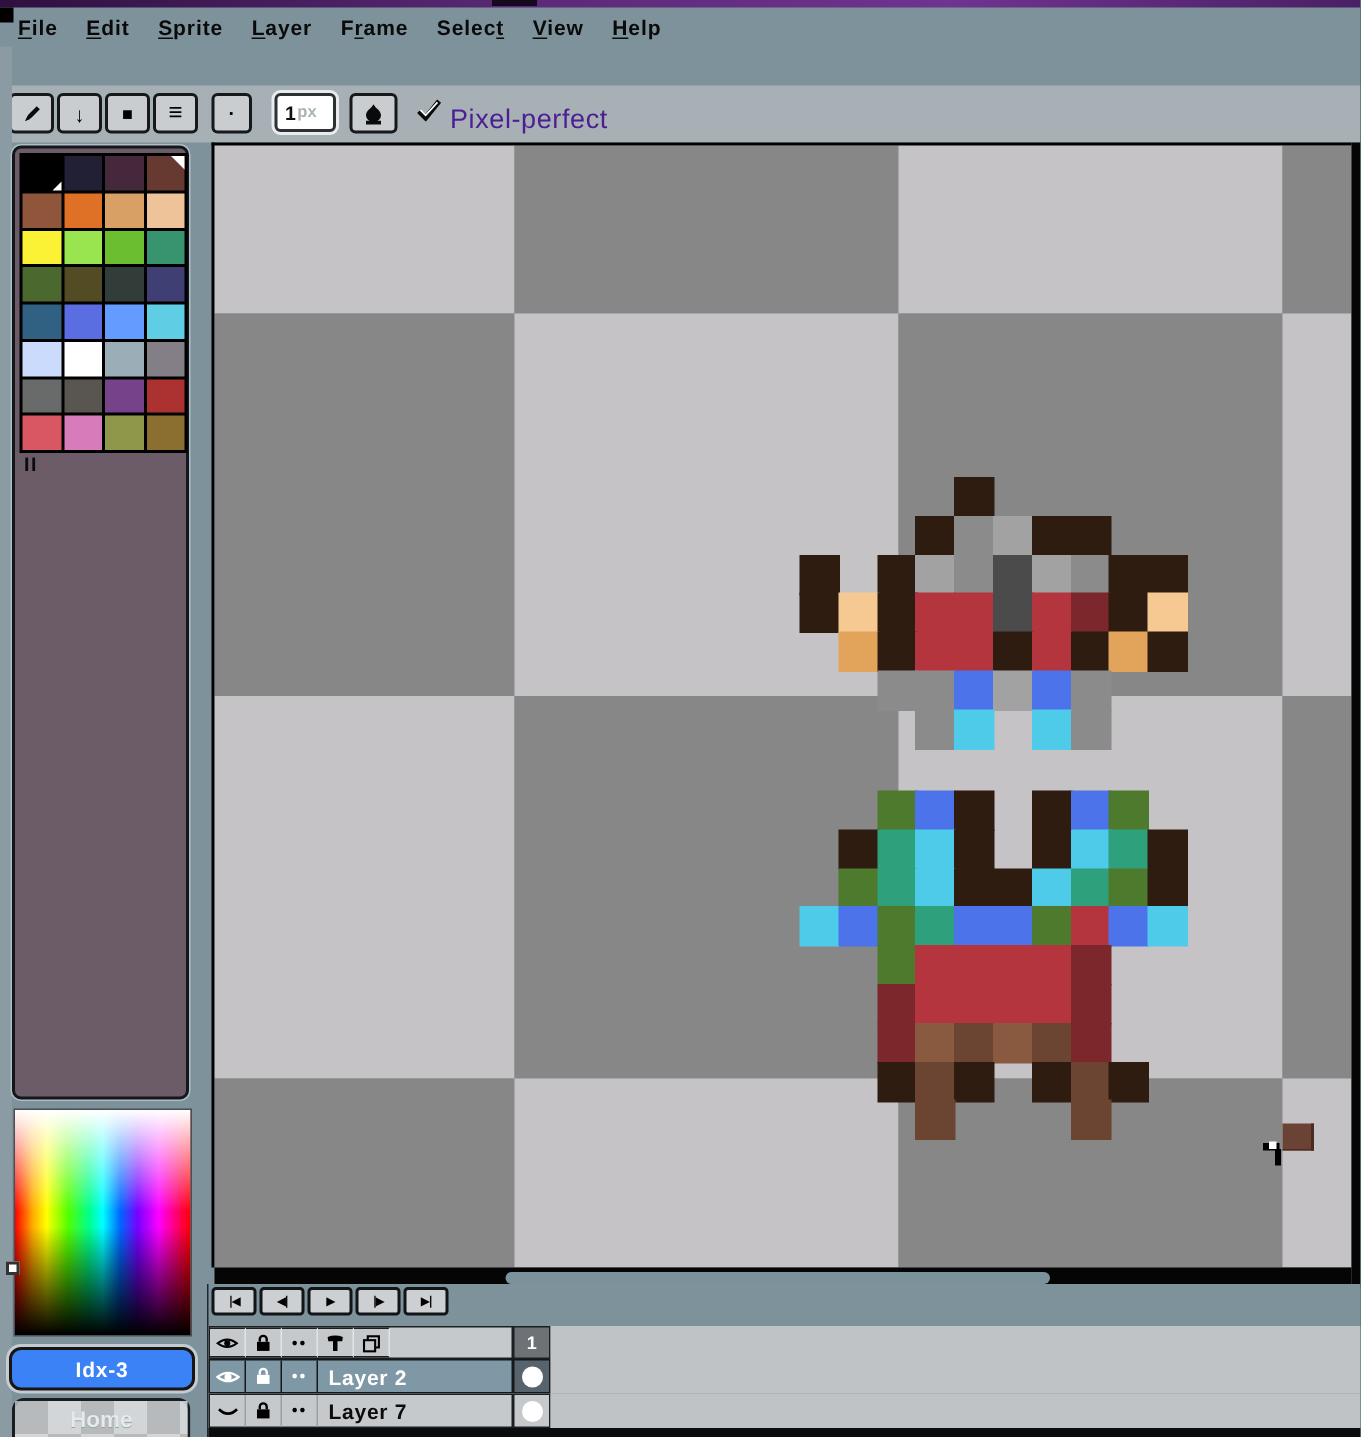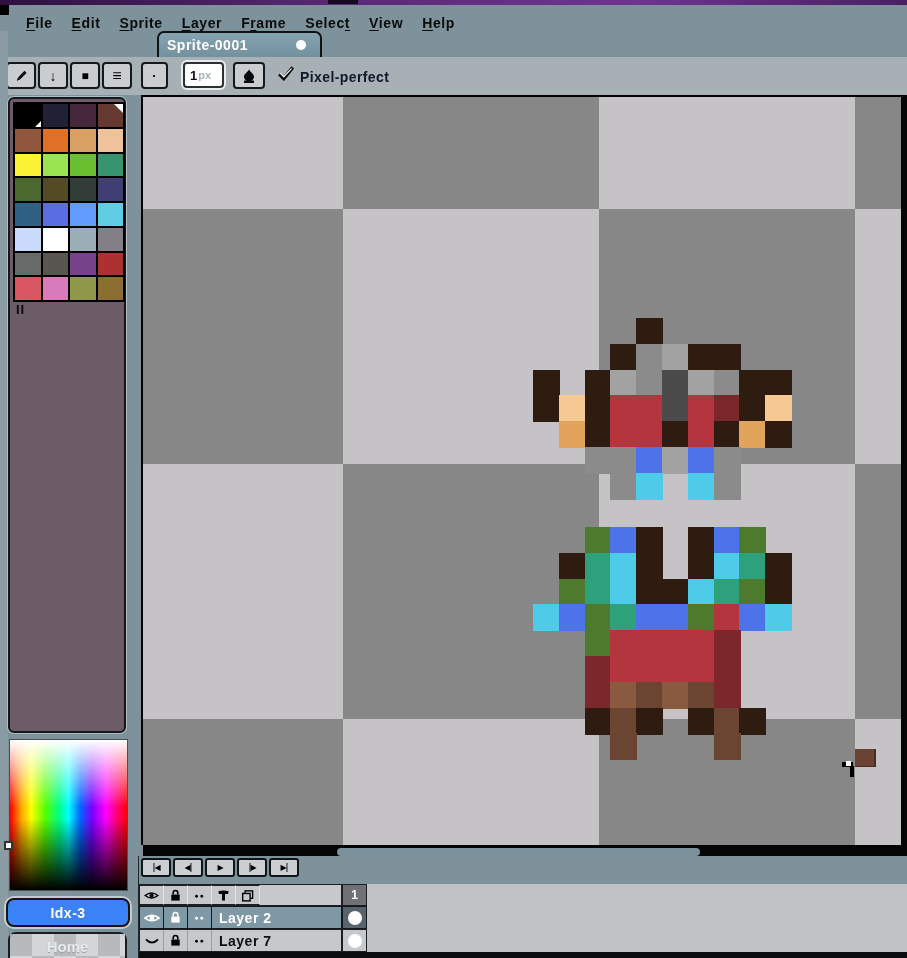--- a/index.html
+++ b/index.html
@@ -6,22 +6,22 @@
   #root{position:relative;width:907px;height:958px;overflow:hidden;background:#7e929c;
         font-family:"Liberation Sans",sans-serif;-webkit-font-smoothing:none;}
   .abs{position:absolute;}
   
   #titlebar{left:0;top:0;width:907px;height:5px;
     background:linear-gradient(90deg,#2e1040,#5c2a78 40%,#6f3390 70%,#4a2064);}
   #titlebar-smudge{left:328px;top:0;width:30px;height:4px;background:#16081f;}
   #corner-notch{left:0;top:5px;width:9px;height:10px;background:#000;}
   #bottom-notch{left:0;top:848px;width:8px;height:24px;background:#000;}
   
-  #menubar{left:0;top:5px;width:907px;height:26px;display:flex;align-items:flex-end;
-    padding-left:26px;box-sizing:border-box;gap:19px;}
+  #menubar{left:0;top:5px;width:907px;height:26px;display:flex;align-items:center;
+    padding-left:12px;box-sizing:border-box;gap:19px;}
   .menu-item{font-size:14px;font-weight:bold;color:#0a0a0a;letter-spacing:.6px;cursor:default;}
   .menu-item .ul{text-decoration:underline;text-underline-offset:2px;}
   
   #tabbar{left:0;top:31px;width:907px;height:26px;}
   .tab{position:absolute;top:0;height:26px;border:2px solid #101314;border-bottom:none;
     border-radius:7px 7px 0 0;box-sizing:border-box;display:flex;align-items:center;padding:0 8px;}
   #tab-home{left:8px;width:146px;background:linear-gradient(#ccd0d2,#aeb2b4);}
   #tab-home .lbl{font-size:14px;font-weight:bold;color:#111;margin-left:6px;letter-spacing:.5px;}
   #tab-home .close{margin-left:auto;font-size:15px;font-weight:bold;color:#111;}
   #tab-sprite{left:157px;width:165px;background:linear-gradient(#86a3b2,#73909f);}
@@ -30,21 +30,21 @@
   
   #contextbar{left:0;top:57px;width:907px;height:38px;background:#a7b1b5;}
   .cbtn{position:absolute;top:5px;width:30px;height:27px;background:#c9cdcf;border:2px solid #16191b;
     border-radius:4px;box-sizing:border-box;display:flex;align-items:center;justify-content:center;
     font-weight:bold;color:#000;}
   #size-field{position:absolute;left:183px;top:5px;width:41px;height:26px;background:#fff;
     border:2px solid #2c3134;border-radius:4px;box-sizing:border-box;display:flex;align-items:center;
     padding-left:5px;box-shadow:0 0 0 2px #e8ecee;}
   #size-field .v{font-size:13px;font-weight:bold;color:#111;}
   #size-field .sfx{font-size:11px;font-weight:bold;color:#a9b3b7;margin-left:1px;}
-  #pp-label{position:absolute;left:300px;top:12px;font-size:14px;font-weight:bold;color:#0f172a;letter-spacing:.4px;}
+  #pp-label{position:absolute;left:300px;top:12px;font-size:18px;font-weight:normal;color:#4c1d95;letter-spacing:.4px;}
   #pp-check{position:absolute;left:277px;top:8px;width:18px;height:16px;}
   
   #edge-strip{left:0;top:31px;width:8px;height:927px;background:#8a9ba3;}
   #palette-panel{left:8px;top:97px;width:118px;height:636px;background:#6b5c68;
     border:2px solid #14161a;border-radius:6px;box-sizing:border-box;box-shadow:0 0 0 1px #aebec6;}
   #palette-grid{position:absolute;left:3px;top:3px;width:108px;height:196px;background:#000;
     padding:2px;display:grid;grid-template-columns:repeat(4,1fr);grid-template-rows:repeat(8,1fr);gap:2px;}
   .swatch{position:relative;}
   .fg-marker{position:absolute;top:0;right:0;width:0;height:0;
     border-left:9px solid transparent;border-top:9px solid #fff;}
@@ -105,24 +105,20 @@
       <div class="menu-item"><span class="ul">E</span><span>d</span><span>i</span><span>t</span></div>
       <div class="menu-item"><span class="ul">S</span><span>p</span><span>r</span><span>i</span><span>t</span><span>e</span></div>
       <div class="menu-item"><span class="ul">L</span><span>a</span><span>y</span><span>e</span><span>r</span></div>
       <div class="menu-item"><span>F</span><span class="ul">r</span><span>a</span><span>m</span><span>e</span></div>
       <div class="menu-item"><span>S</span><span>e</span><span>l</span><span>e</span><span>c</span><span class="ul">t</span></div>
       <div class="menu-item"><span class="ul">V</span><span>i</span><span>e</span><span>w</span></div>
       <div class="menu-item"><span class="ul">H</span><span>e</span><span>l</span><span>p</span></div>
     </div>
 
   <div class="abs" id="tabbar">
-    <div class="tab" id="tab-sprite">
-      <span class="lbl">Sprite-0001</span>
-      <span class="dot"></span>
-    </div>
   </div>
 
   <div class="abs" id="contextbar">
     <div class="cbtn" style="left:6px">
       <span>
         <svg width="15" height="15" viewBox="0 0 16 16">
             <path d="M3 13.5 L5 9.2 L11.2 3 L13.4 5.2 L7.2 11.4 Z" fill="#0a0a0a"></path>
             <path d="M3 13.5 l1.6-3.4 1.9 1.9 Z" fill="#0a0a0a"></path>
           </svg>
       </span>

